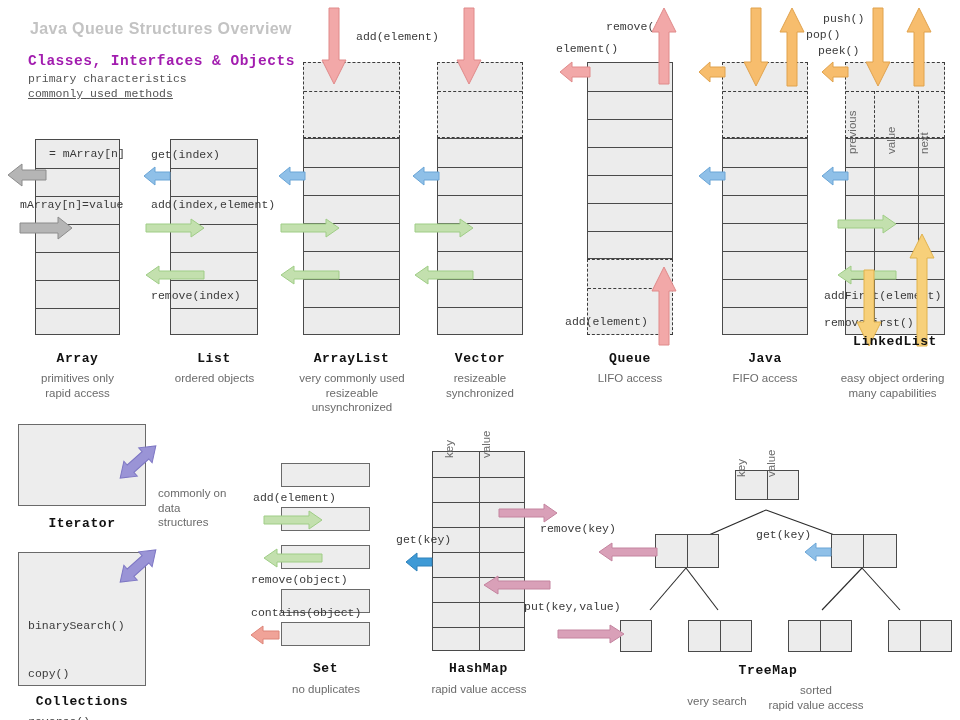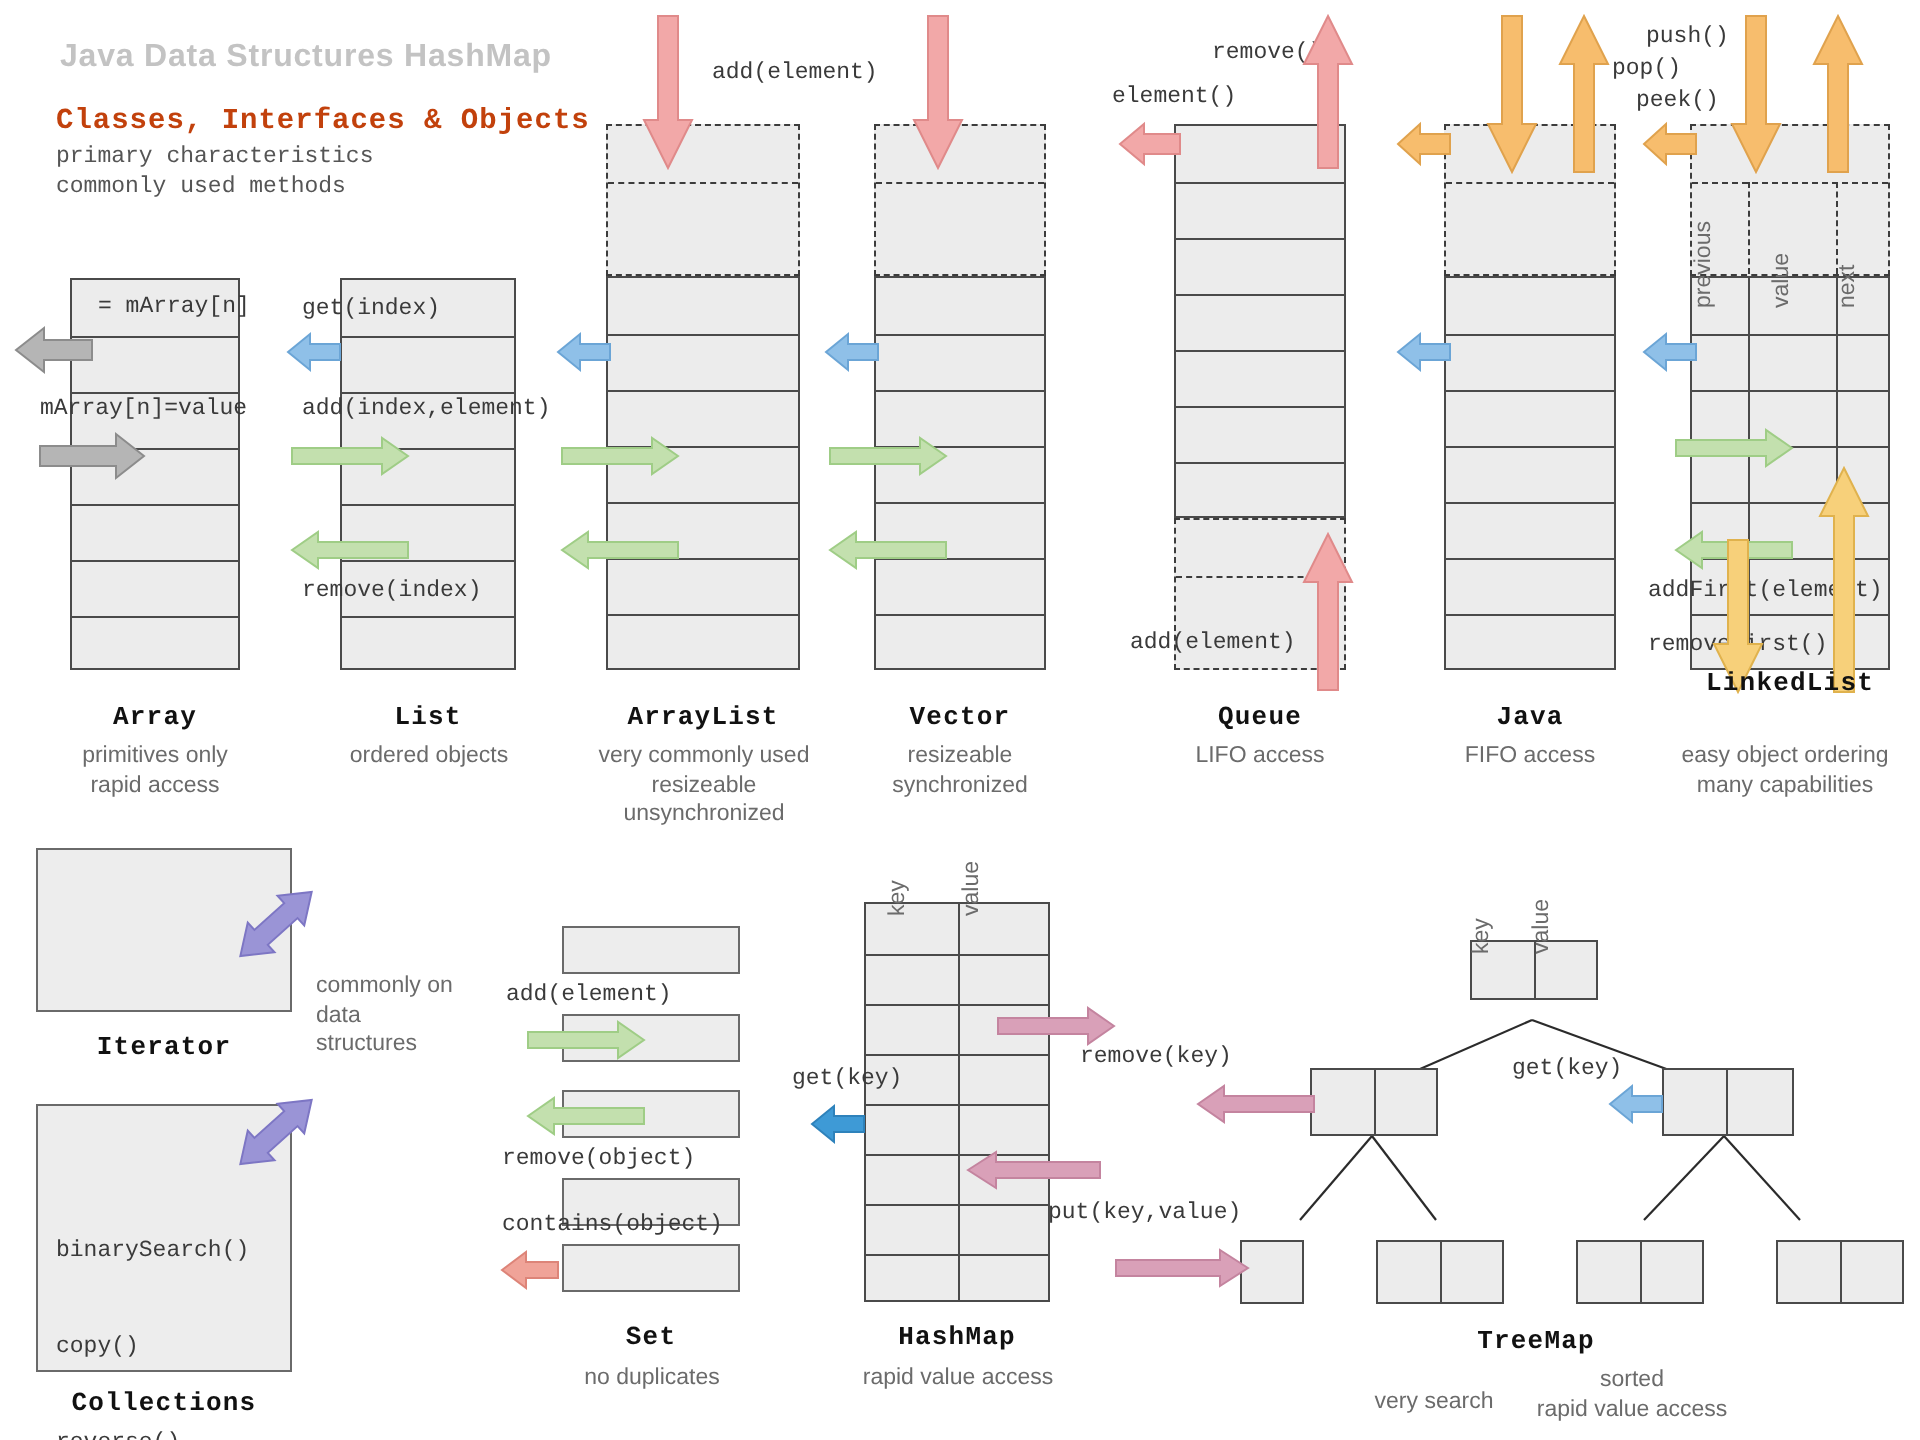--- a/index.html
+++ b/index.html
@@ -5,21 +5,21 @@
   html,body{margin:0;padding:0;background:#ffffff;}
   body{width:960px;height:720px;position:relative;overflow:hidden;
        font-family:"Liberation Sans",sans-serif;}
   .stage{position:absolute;left:0;top:0;width:960px;height:720px;}
   .abs{position:absolute;}
 
   
   .title{font-family:"Liberation Sans",sans-serif;font-size:16px;font-weight:bold;
          color:#c3c3c3;letter-spacing:.4px;}
   .hdr{font-family:"Liberation Mono",monospace;font-size:14.5px;font-weight:bold;
-       color:#c2410c;letter-spacing:.5px;}
+       color:#a21caf;letter-spacing:.5px;}
   .sub{font-family:"Liberation Mono",monospace;font-size:11.5px;color:#555;}
   .mono{font-family:"Liberation Mono",monospace;font-size:11.5px;color:#3a3a3a;
         white-space:nowrap;}
   .colname{font-family:"Liberation Mono",monospace;font-size:13px;font-weight:bold;
            color:#111;text-align:center;white-space:nowrap;letter-spacing:.6px;}
   .coldesc{font-family:"Liberation Sans",sans-serif;font-size:11.5px;color:#6b6b6b;
            text-align:center;white-space:nowrap;line-height:14.5px;}
   .vlabel{font-family:"Liberation Sans",sans-serif;font-size:11.5px;color:#6b6b6b;
           white-space:nowrap;transform-origin:left bottom;
           transform:rotate(-90deg);}
@@ -37,24 +37,24 @@
 
   
   .arrow{position:absolute;}
   .arrow svg{display:block;overflow:visible;}
 </style>
 </head>
 <body>
 
 <div class="stage">
 
-  <div class="abs title" style="left:30px;top:20px;">Java Data Structures HashMap</div>
+  <div class="abs title" style="left:30px;top:20px;">Java Queue Structures Overview</div>
   <div class="abs hdr" style="left:28px;top:53px;">Classes, Interfaces &amp; Objects</div>
   <div class="abs sub" style="left:28px;top:72px;">primary characteristics</div>
-  <div class="abs sub" style="left:28px;top:87px;">commonly used methods</div>
+  <div class="abs sub" style="left:28px;top:87px;text-decoration:underline;">commonly used methods</div>
 
   <div class="abs" style="left:35px;top:139px;">
     <div class="cellbox" style="position:relative;width:85px;height:196px;">
       <div class="hsep" style="top:28px;"></div>
       <div class="hsep" style="top:56px;"></div>
       <div class="hsep" style="top:84px;"></div>
       <div class="hsep" style="top:112px;"></div>
       <div class="hsep" style="top:140px;"></div>
       <div class="hsep" style="top:168px;"></div>
     </div>

